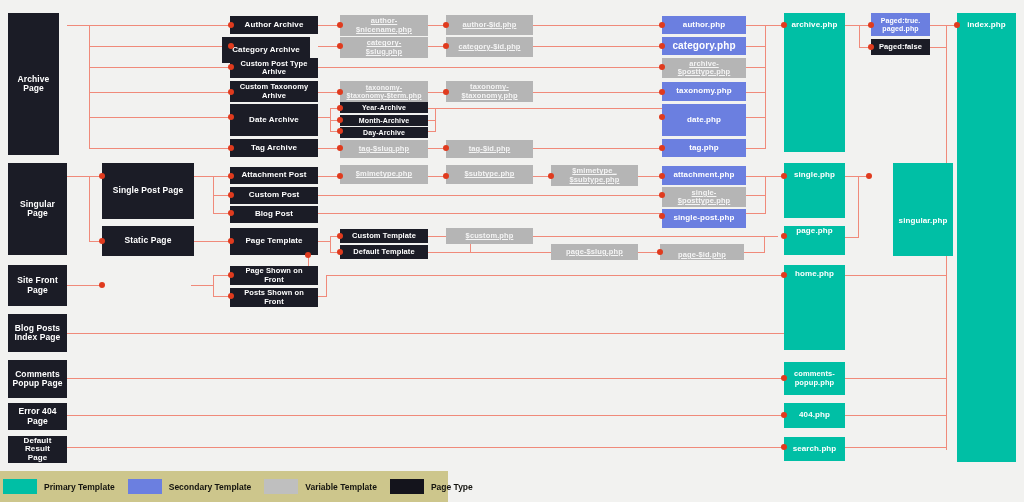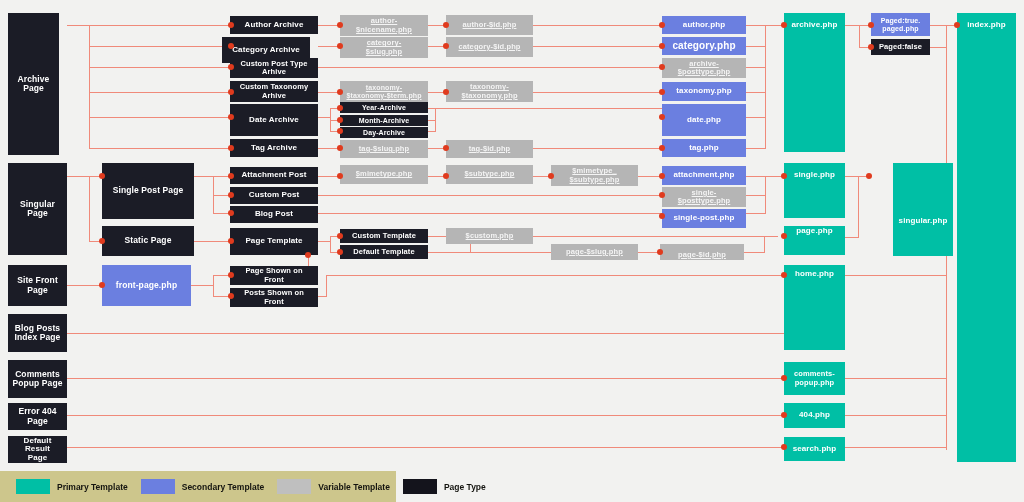--- a/index.html
+++ b/index.html
@@ -30,25 +30,25 @@
     padding:1px 2px;
     overflow:hidden;
   }
   .node span{display:block;}
   .pagetype{background:#1b1c26;color:#ffffff;font-weight:bold;}
   .primary{background:#00bfa5;color:#ffffff;font-weight:bold;}
   .secondary{background:#6b7fe0;color:#ffffff;font-weight:bold;}
   .variable{background:#b5b5b5;color:#f4f4f4;font-weight:bold;text-decoration:underline;}
   
   #legend{
-    position:absolute;left:0;top:471px;width:396px;height:31px;
+    position:absolute;left:0;top:471px;width:448px;height:31px;
     background:#cdc68c;
     display:flex;align-items:center;
     box-sizing:border-box;
-    padding-left:16px;
+    padding-left:3px;
   }
   .lg-item{display:flex;align-items:center;margin-right:13px;}
   .lg-sw{width:34px;height:15px;margin-right:7px;}
   .lg-tx{font-size:8.5px;font-weight:bold;color:#14140f;white-space:nowrap;}
   .sw-primary{background:#00bfa5;}
   .sw-secondary{background:#6b7fe0;}
   .sw-variable{background:#bfbfbf;}
   .sw-pagetype{background:#14141c;}
 </style>
 </head>
@@ -205,23 +205,20 @@
   <div class="node pagetype" style="left:8px;top:436px;width:59px;height:27px;font-size:8px;flex-direction:column;">
     <span>Default Result</span>
     <span>Page</span>
   </div>
 
   <div class="node pagetype" style="left:102px;top:163px;width:92px;height:56px;font-size:8.5px;">
     <span>Single Post Page</span>
   </div>
   <div class="node pagetype" style="left:102px;top:226px;width:92px;height:30px;font-size:8.5px;">
     <span>Static Page</span>
-  </div>
-  <div class="node secondary" style="left:102px;top:265px;width:89px;height:41px;font-size:8.5px;">
-    <span>front-page.php</span>
   </div>
 
   <div class="node pagetype" style="left:230px;top:16px;width:88px;height:18px;font-size:8px;">
     <span>Author Archive</span>
   </div>
   <div class="node pagetype" style="left:222px;top:37px;width:88px;height:26px;font-size:8px;">
     <span>Category Archive</span>
   </div>
   <div class="node pagetype" style="left:230px;top:58px;width:88px;height:20px;font-size:7.5px;flex-direction:column;">
     <span>Custom Post Type</span>

